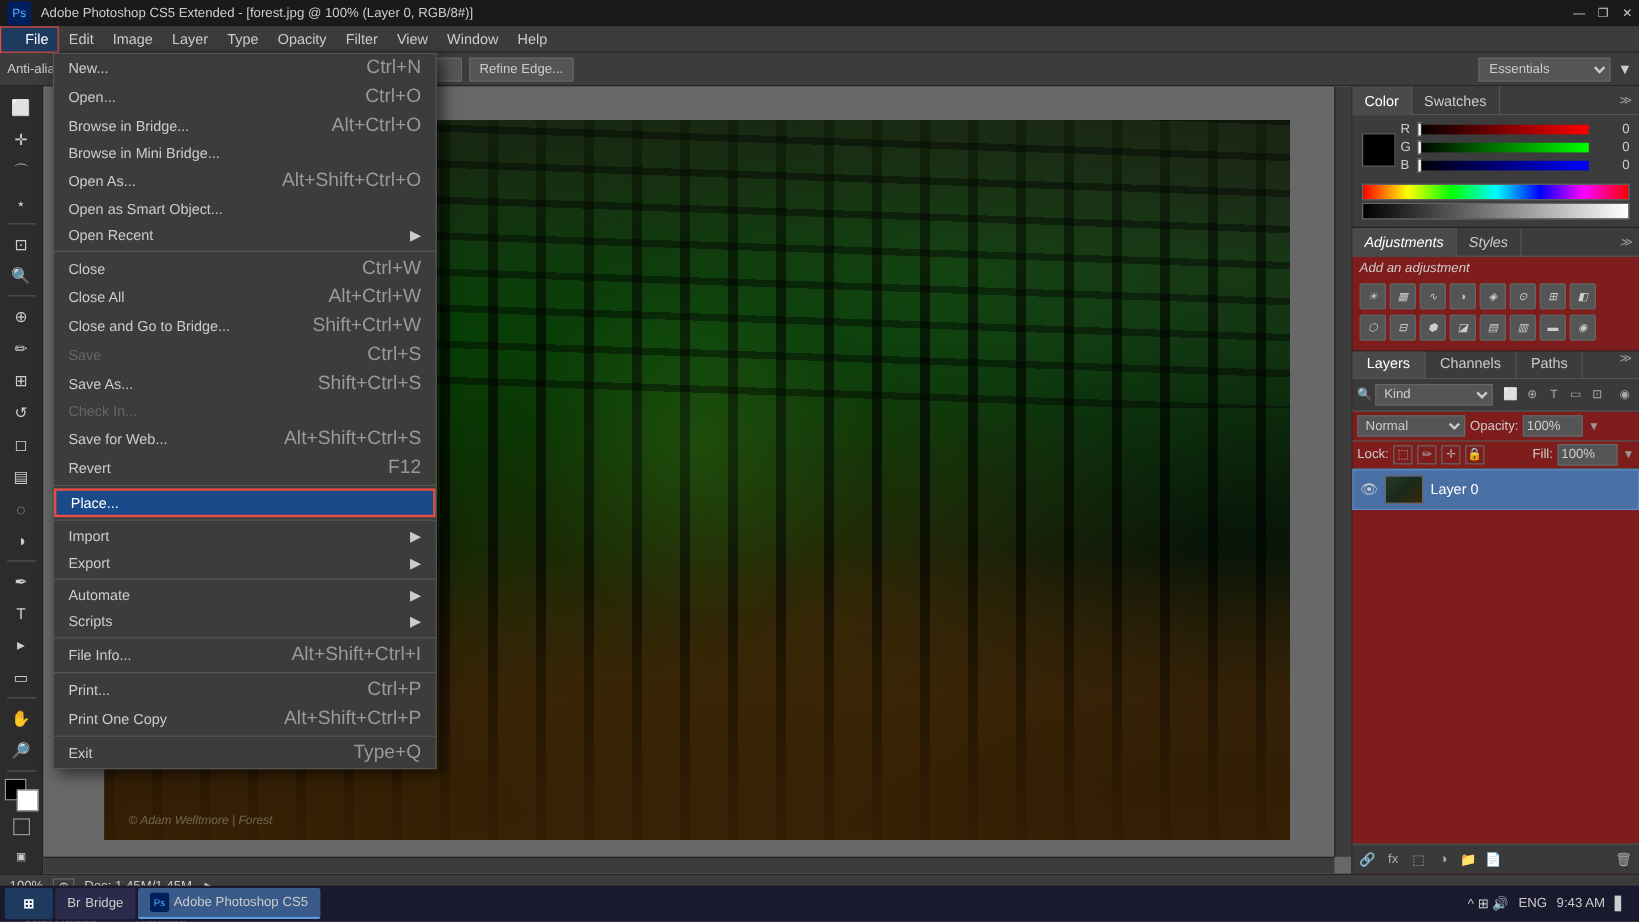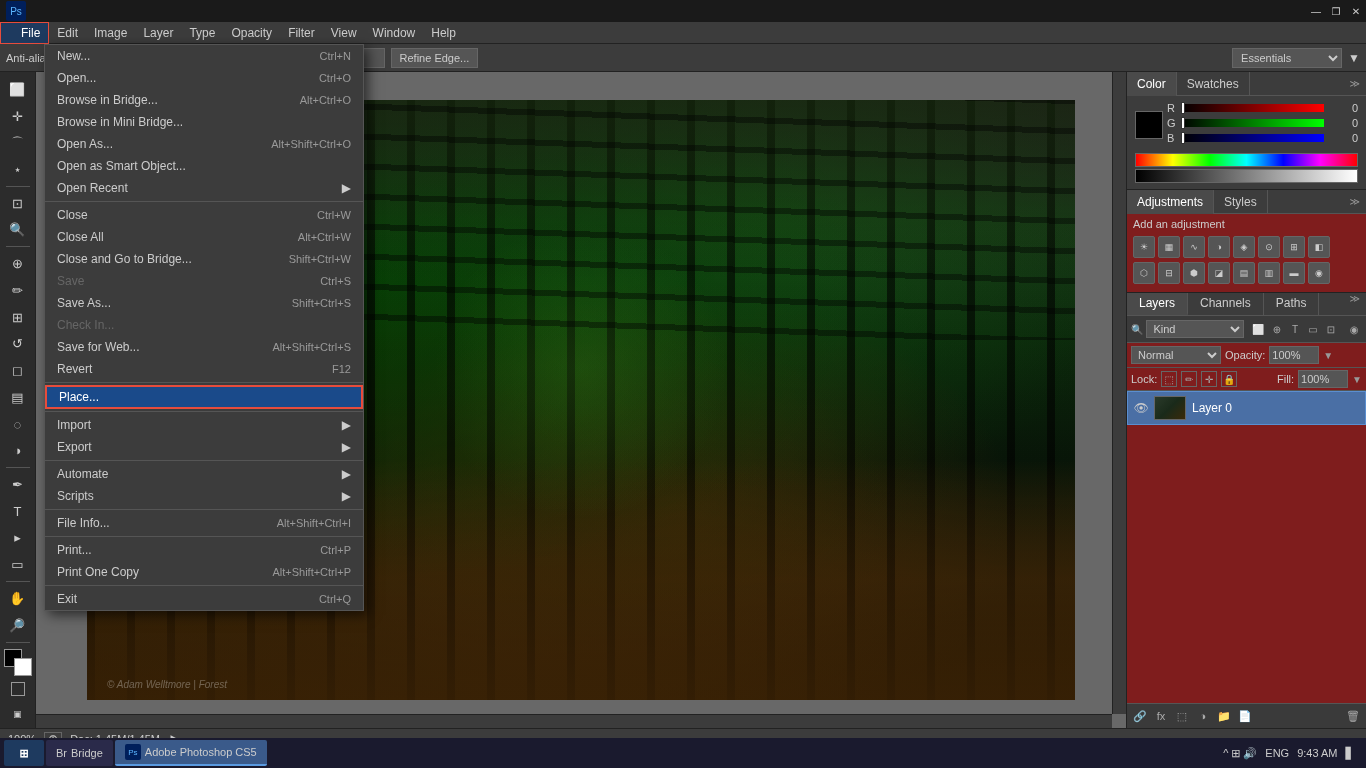--- a/index.html
+++ b/index.html
@@ -68,21 +68,21 @@
     .color-slider-track { flex: 1; height: 8px; position: relative; cursor: pointer; }
     .slider-r { background: linear-gradient(to right, #000, #f00); }
     .slider-g { background: linear-gradient(to right, #000, #0f0); }
     .slider-b { background: linear-gradient(to right, #000, #00f); }
     .slider-thumb { position: absolute; top: -2px; width: 4px; height: 12px; background: #fff; border: 1px solid #333; left: 0; }
     .color-value { width: 30px; text-align: right; color: #ccc; font-size: 11px; }
     .spectrum-bar { width: 100%; height: 14px; background: linear-gradient(to right, #f00, #ff0, #0f0, #0ff, #00f, #f0f, #f00); border: 1px solid #666; margin-top: 4px; cursor: crosshair; }
     .spectrum-bar-bw { width: 100%; height: 14px; background: linear-gradient(to right, #000, #fff); border: 1px solid #666; cursor: crosshair; margin-top: 2px; }
 
     
-    #adjustments-panel { border-bottom: 1px solid #222; }
+    #adjustments-panel { border-bottom: 1px solid #222; font-style: italic; }
     .adj-panel-body { padding: 4px 6px; }
     .adj-title { color: #ccc; font-size: 11px; margin-bottom: 6px; }
     .adj-icons-row { display: flex; flex-wrap: wrap; gap: 3px; margin-bottom: 4px; }
     .adj-icon { width: 22px; height: 22px; background: #555; border: 1px solid #666; display: flex; align-items: center; justify-content: center; cursor: pointer; font-size: 9px; color: #ccc; border-radius: 2px; }
 
     
     #layers-panel { flex: 1; display: flex; flex-direction: column; }
     .layers-tabs { display: flex; background: #3c3c3c; border-bottom: 1px solid #555; }
     .layers-tab { padding: 3px 12px; font-size: 12px; color: #ccc; cursor: pointer; border-right: 1px solid #555; }
     .layers-tab.active { background: #4a4a4a; color: #fff; border-bottom: 2px solid #4a4a4a; }
@@ -116,40 +116,41 @@
     #bottom-panel { height: 40px; background: #2c2c2c; border-top: 1px solid #111; display: flex; align-items: center; padding: 0 8px; gap: 4px; }
     .bottom-tab { padding: 2px 12px; font-size: 12px; color: #ccc; cursor: pointer; background: #3c3c3c; border: 1px solid #555; border-radius: 2px 2px 0 0; }
     .bottom-tab.active { background: #4a4a4a; color: #fff; }
 
     
     #file-menu-overlay { position: absolute; top: 44px; left: 44px; z-index: 1000; }
     #file-menu { background: #3c3c3c; border: 1px solid #555; width: 320px; box-shadow: 4px 4px 12px rgba(0,0,0,0.6); }
     .menu-row { display: flex; align-items: center; padding: 3px 12px; cursor: pointer; color: #ccc; font-size: 12px; min-height: 22px; position: relative; }
     .menu-row.highlighted { background: #1a4a8a; border: 2px solid #e74c3c; color: #fff; }
     .menu-row.disabled { color: #666; cursor: default; }
-    .menu-shortcut { margin-left: auto; color: #999; font-size: 11px; }
+    .menu-shortcut { margin-left: auto; color: #999; font-size: 16px; }
     .menu-arrow { margin-left: auto; color: #ccc; }
     .menu-separator { height: 1px; background: #555; margin: 2px 0; }
 
     
     #taskbar { position: absolute; bottom: 0; left: 0; width: 100%; height: 30px; background: #1a1a2e; display: flex; align-items: center; padding: 0 4px; gap: 2px; z-index: 2000; }
     .taskbar-start { width: 40px; height: 26px; background: #1e3a5f; display: flex; align-items: center; justify-content: center; cursor: pointer; border-radius: 2px; color: #fff; font-size: 11px; font-weight: bold; }
     .taskbar-btn { height: 26px; padding: 0 10px; background: #2a2a4a; display: flex; align-items: center; cursor: pointer; border-radius: 2px; color: #ccc; font-size: 11px; gap: 4px; }
     .taskbar-btn.active-task { background: #3a5a8a; border-bottom: 2px solid #5a9ae0; }
     .taskbar-right { margin-left: auto; display: flex; align-items: center; gap: 8px; color: #ccc; font-size: 11px; padding-right: 8px; }
 
     
     .ps-logo { width: 20px; height: 20px; background: #001f5b; border-radius: 2px; display: flex; align-items: center; justify-content: center; color: #5ab4ff; font-size: 10px; font-weight: normal; }
   </style>
 </head>
 <body>
 
 <div id="title-bar">
   <div id="title-bar-left">
     <div class="ps-logo">Ps</div>
+    <span id="title-bar-title">Adobe Photoshop CS5 Extended - [forest.jpg @ 100% (Layer 0, RGB/8#)]</span>
   </div>
   <div id="title-bar-controls">
     <div class="title-btn">—</div>
     <div class="title-btn">❐</div>
     <div class="title-btn close">✕</div>
   </div>
 </div>
 
 <div id="menu-bar">
   <div class="menu-item active">File</div>
@@ -475,21 +476,21 @@
         <span>Print...</span>
         <span class="menu-shortcut">Ctrl+P</span>
       </div>
       <div class="menu-row">
         <span>Print One Copy</span>
         <span class="menu-shortcut">Alt+Shift+Ctrl+P</span>
       </div>
       <div class="menu-separator"></div>
       <div class="menu-row">
         <span>Exit</span>
-        <span class="menu-shortcut">Ctrl+Q</span>
+        <span class="menu-shortcut">Type+Q</span>
       </div>
     </div>
 </div>
 
 <div id="taskbar">
   <div class="taskbar-start">⊞</div>
   <div class="taskbar-btn">
     <span>Br</span>
     <span>Bridge</span>
   </div>

